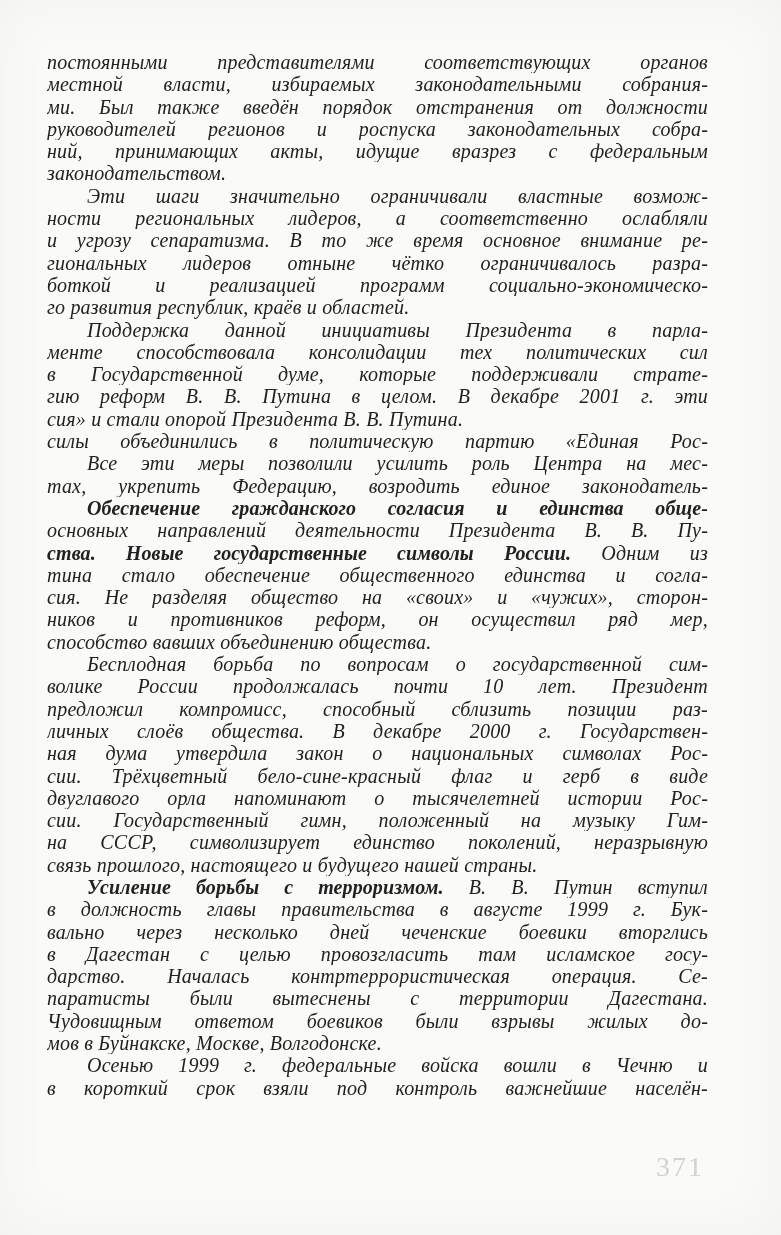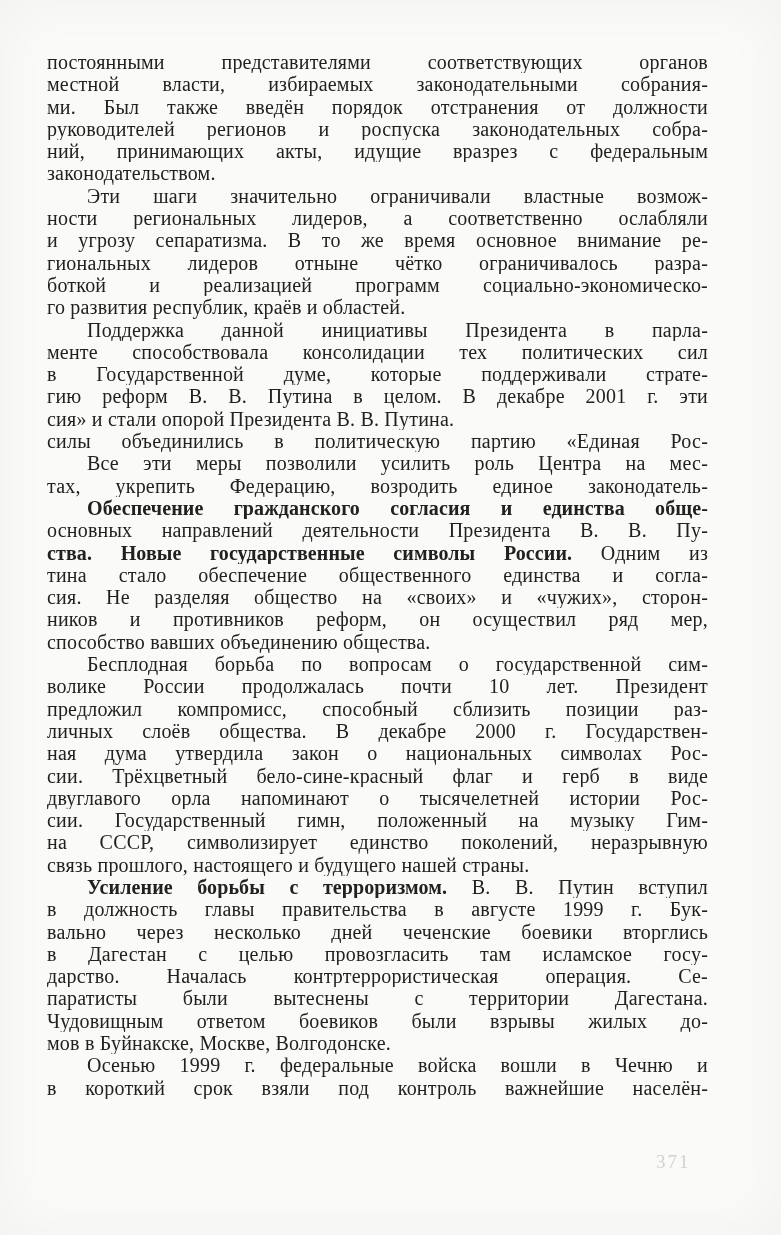--- a/index.html
+++ b/index.html
@@ -18,40 +18,41 @@
   }
   .text-block {
     position: absolute;
     left: 47px;
     top: 51px;
     width: 661px;
     font-size: 20px;
     line-height: 22.3px;
     color: #212121;
     letter-spacing: 0.2px;
+    font-style: italic;
   }
   .para { margin: 0; }
   .line {
     text-align: justify;
     text-align-last: justify;
     height: 22.3px;
     overflow: hidden;
   }
   .line.last {
     text-align-last: left;
   }
   .para.indent .line:first-child {
     padding-left: 40px;
   }
   .seg.bold { font-weight: bold; letter-spacing: 0.1px; }
   .page-number {
     position: absolute;
     left: 656px;
     top: 1151px;
-    font-size: 19px;
+    font-size: 28px;
     letter-spacing: 2px;
     color: #d2d2d2;
   }
 </style>
 </head>
 <body>
 
 <div class="page">
   <div class="text-block" id="text-block">
       <div class="para">

